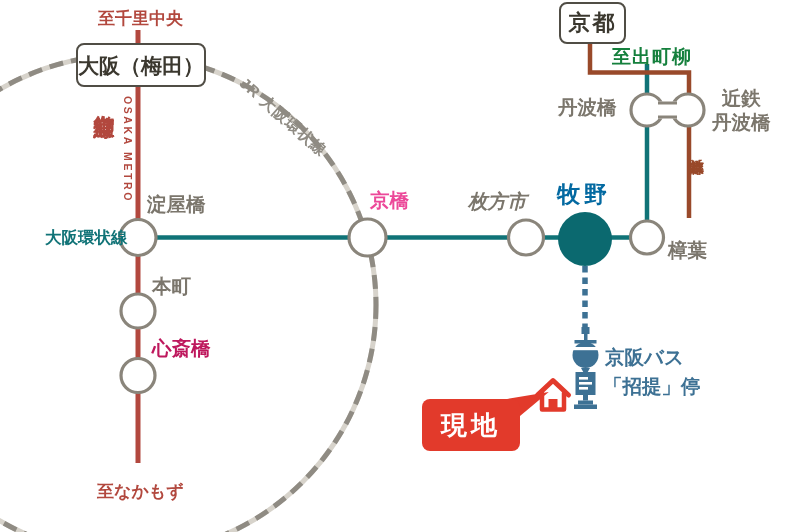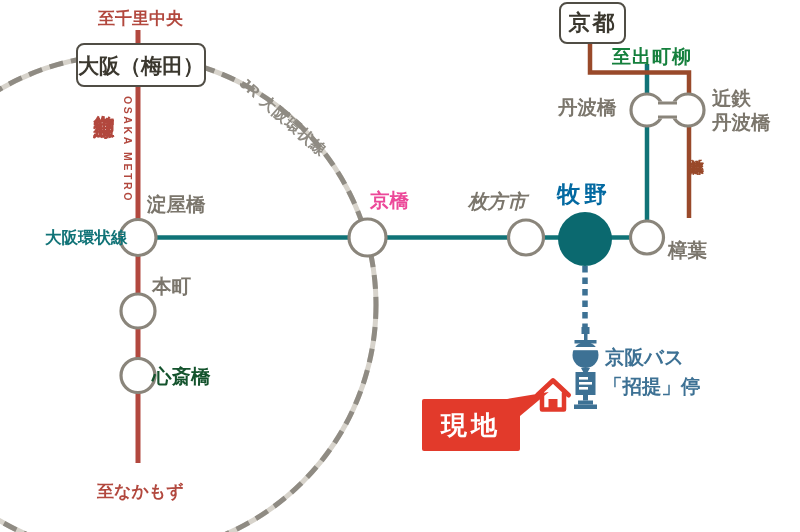--- a/index.html
+++ b/index.html
@@ -1,30 +1,31 @@
 <!DOCTYPE html>
 <html><head>
 <meta charset="utf-8">
 <style>
   html,body{margin:0;padding:0;background:#fff;}
   .stage{
     position:relative;width:800px;height:532px;background:#fff;overflow:hidden;
     font-family:"Liberation Sans","DejaVu Sans",sans-serif;
+    text-align:center;
   }
   .gfx{position:absolute;left:0;top:0;}
   .lbl{position:absolute;font-weight:600;white-space:nowrap;line-height:1;}
   .vert{writing-mode:vertical-rl;text-orientation:upright;}
   .rot{transform-origin:0 0;}
   .termbox{
     position:absolute;background:#fff;border:2.5px solid #504d45;border-radius:8px;
     display:flex;align-items:center;justify-content:center;font-weight:600;line-height:1;
   }
   .site-box{
     position:absolute;display:flex;align-items:center;justify-content:center;
-    font-weight:700;color:#fff;border-radius:2px;line-height:1;
+    font-weight:700;color:#fff;border-radius:8px;line-height:1;
   }
   .site-tail{position:absolute;clip-path:polygon(2% 38%,98% 14%,30% 98%);}
   .two-line span{display:block;}
 </style>
 </head>
 <body>
 
 <div class="stage">
 
   <svg class="gfx" width="800" height="532" viewBox="0 0 800 532">
@@ -62,21 +63,21 @@
   <div class="lbl" style="left: 612px; top: 47px; font-size: 19px; font-weight: 700; letter-spacing: 1px; color: #15803d;">至出町柳</div>
 
   <div class="lbl vert" style="left: 94px; top: 98px; font-size: 21px; font-weight: 700; letter-spacing: 1px; color: rgb(178, 72, 62);">御堂筋線</div>
   <div class="lbl rot" style="left: 133px; top: 96px; font-size: 10.5px; font-weight: 700; letter-spacing: 2.6px; transform: rotate(90deg); color: rgb(178, 72, 62);">OSAKA METRO</div>
   <div class="lbl" style="left: 45px; top: 229px; font-size: 16.5px; font-weight: 700; color: rgb(16, 115, 119);">大阪環状線</div>
   <div class="lbl rot" style="left: 247px; top: 75px; font-size: 15.5px; letter-spacing: 1px; transform: rotate(41deg); color: rgb(143, 139, 131);">JR 大阪環状線</div>
   <div class="lbl vert" style="left: 690px; top: 148px; font-size: 13.5px; font-weight: 700; letter-spacing: 0.5px; color: rgb(153, 73, 42);">近鉄京都線</div>
 
   <div class="lbl" style="left: 147px; top: 195px; font-size: 19.5px; color: rgb(123, 118, 108);">淀屋橋</div>
   <div class="lbl" style="left: 152px; top: 277px; font-size: 19.5px; color: rgb(123, 118, 108);">本町</div>
-  <div class="lbl" style="left: 152px; top: 339px; font-size: 19.5px; color: #14532d; margin-top: 28px;">心斎橋</div>
+  <div class="lbl" style="left: 152px; top: 339px; font-size: 19.5px; color: #be185d;">心斎橋</div>
   <div class="lbl" style="left: 370px; top: 191px; font-size: 19.5px; color: #ec4899;">京橋</div>
   <div class="lbl" style="left: 468px; top: 192px; font-size: 19.5px; color: rgb(123, 118, 108); font-style: italic;">枚方市</div>
   <div class="lbl" style="left: 557px; top: 183px; font-size: 23px; font-weight: 800; letter-spacing: 4px; color: #0369a1;">牧野</div>
   <div class="lbl" style="left: 668px; top: 241px; font-size: 19.5px; color: rgb(123, 118, 108);">樟葉</div>
   <div class="lbl" style="left: 558px; top: 98px; font-size: 19.5px; color: rgb(123, 118, 108);">丹波橋</div>
   <div class="lbl two-line" style="left: 712px; top: 86px; font-size: 19.5px; line-height: 1.25; color: rgb(123, 118, 108);">
     <span>近鉄</span>
     <span>丹波橋</span>
   </div>
 

